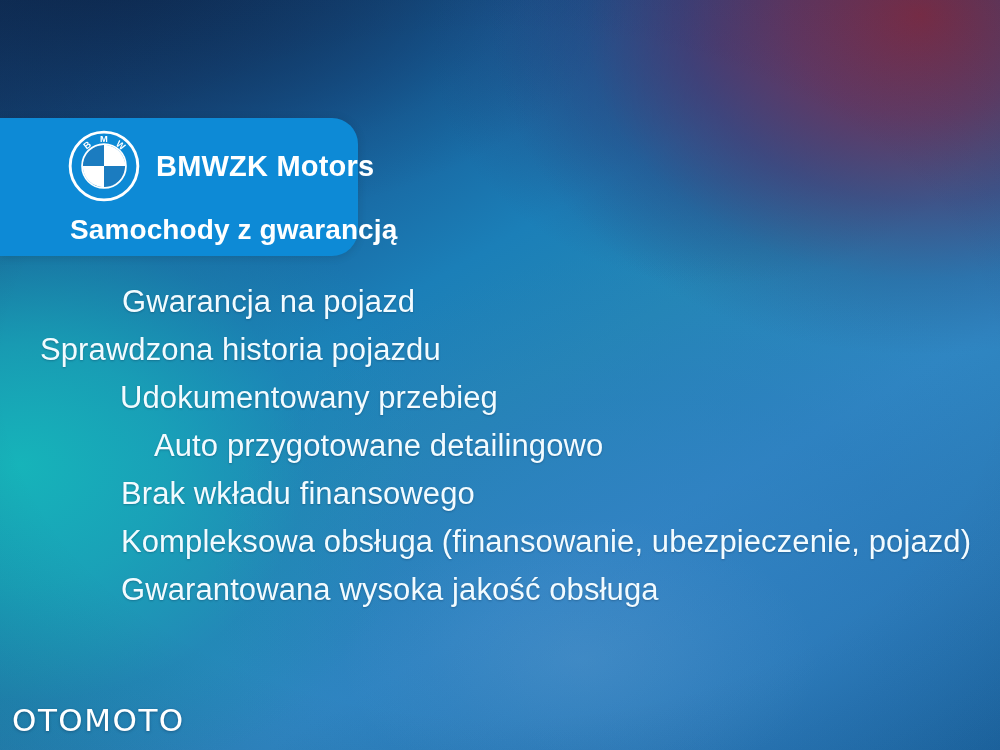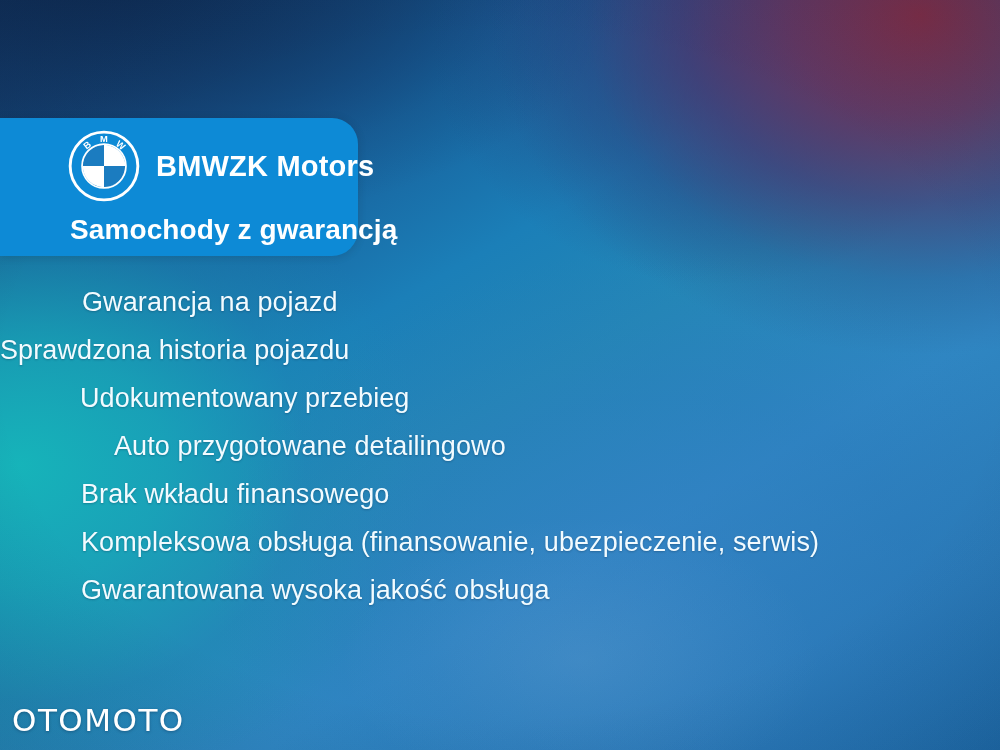--- a/index.html
+++ b/index.html
@@ -128,27 +128,28 @@
 
   
   .features {
     position: absolute;
     left: 0;
     top: 278px;
     width: 1000px;
   }
   .feature {
     color: #f2fbff;
-    font-size: 27px;
+    font-size: 31px;
     font-weight: 300;
     line-height: 48px;
     height: 48px;
     white-space: nowrap;
     letter-spacing: 0.1px;
     text-shadow: 0 1px 2px rgba(10,40,70,0.30);
+    margin-left: 40px;
   }
 
   
   .otomoto {
     position: absolute;
     left: 12px;
     bottom: 12px;
     color: #ffffff;
     font-size: 31px;
     font-weight: normal;
@@ -196,19 +197,19 @@
 
     <div class="badge-tagline">Samochody z gwarancją</div>
   </div>
 
   <div class="features">
     <div class="feature" style="padding-left:82px">Gwarancja na pojazd</div>
     <div class="feature" style="">Sprawdzona historia pojazdu</div>
     <div class="feature" style="padding-left:80px">Udokumentowany przebieg</div>
     <div class="feature" style="padding-left:114px">Auto przygotowane detailingowo</div>
     <div class="feature" style="padding-left:81px">Brak wkładu finansowego</div>
-    <div class="feature" style="padding-left:81px">Kompleksowa obsługa (finansowanie, ubezpieczenie, serwis)</div>
+    <div class="feature" style="padding-left:81px">Kompleksowa obsługa (finansowanie, ubezpieczenie, pojazd)</div>
     <div class="feature" style="padding-left:81px">Gwarantowana wysoka jakość obsługa</div>
   </div>
 
   <div class="otomoto">OTOMOTO</div>
 
 </div>
 
 </body></html>

